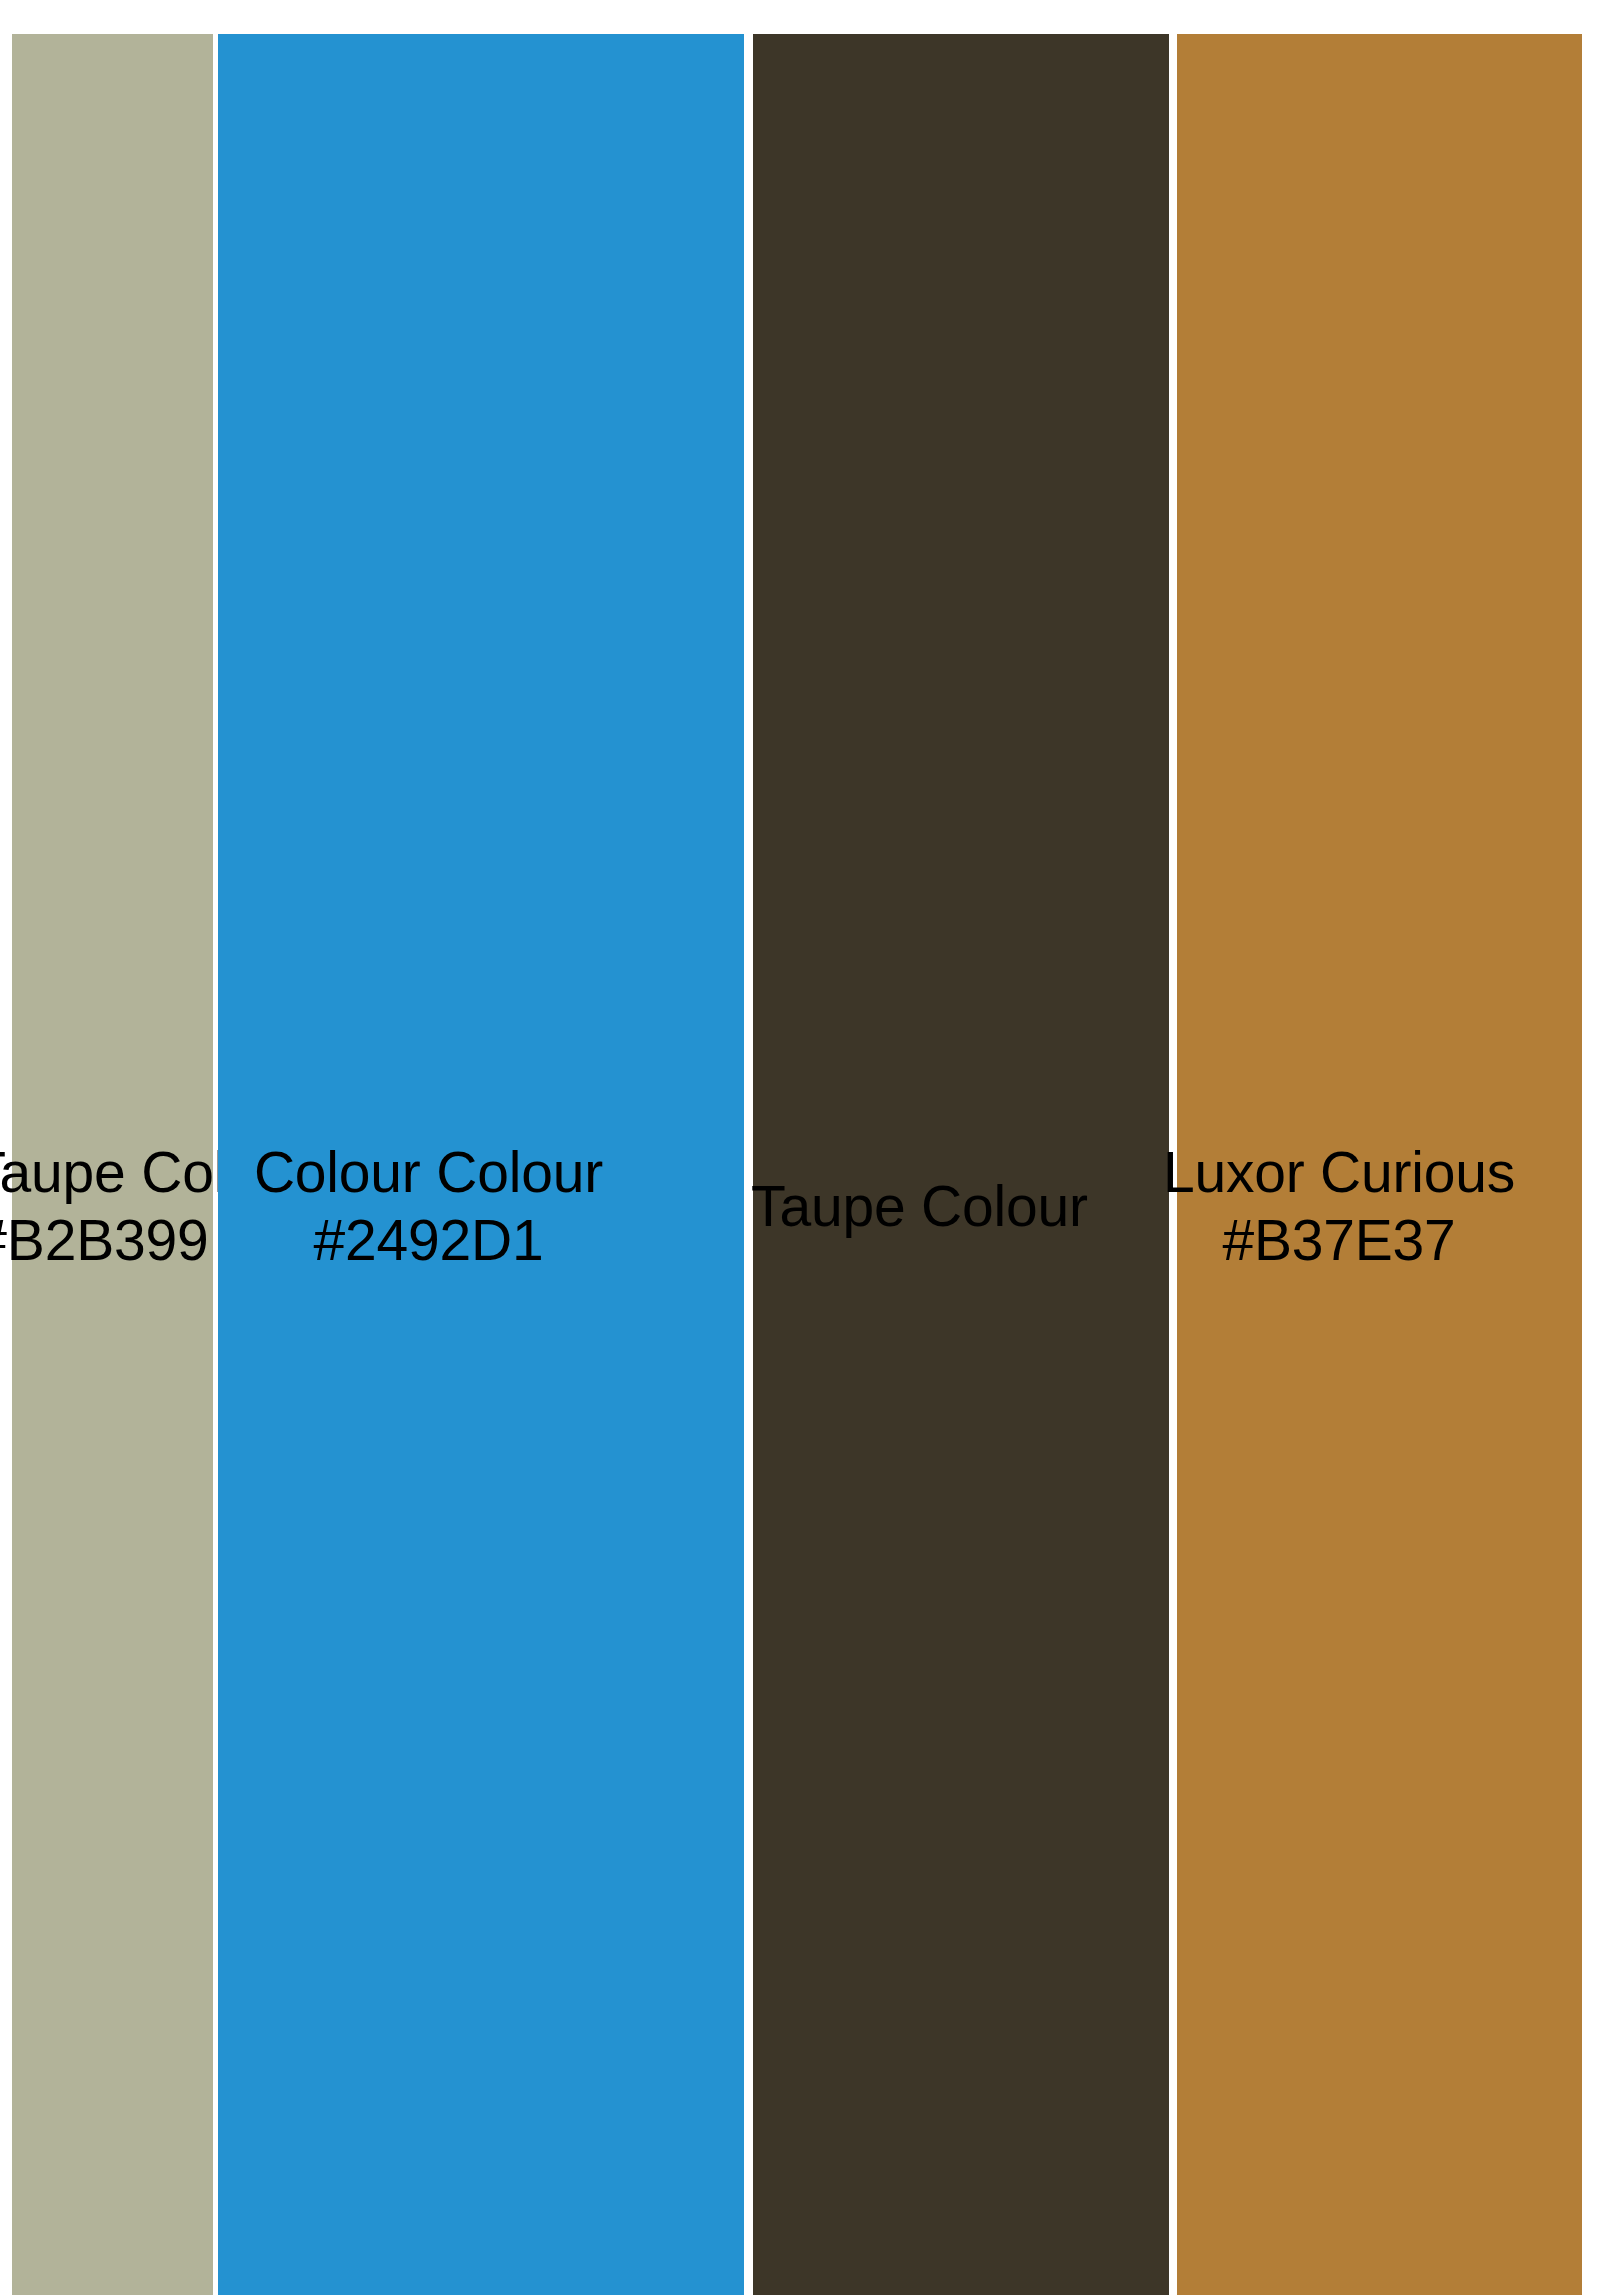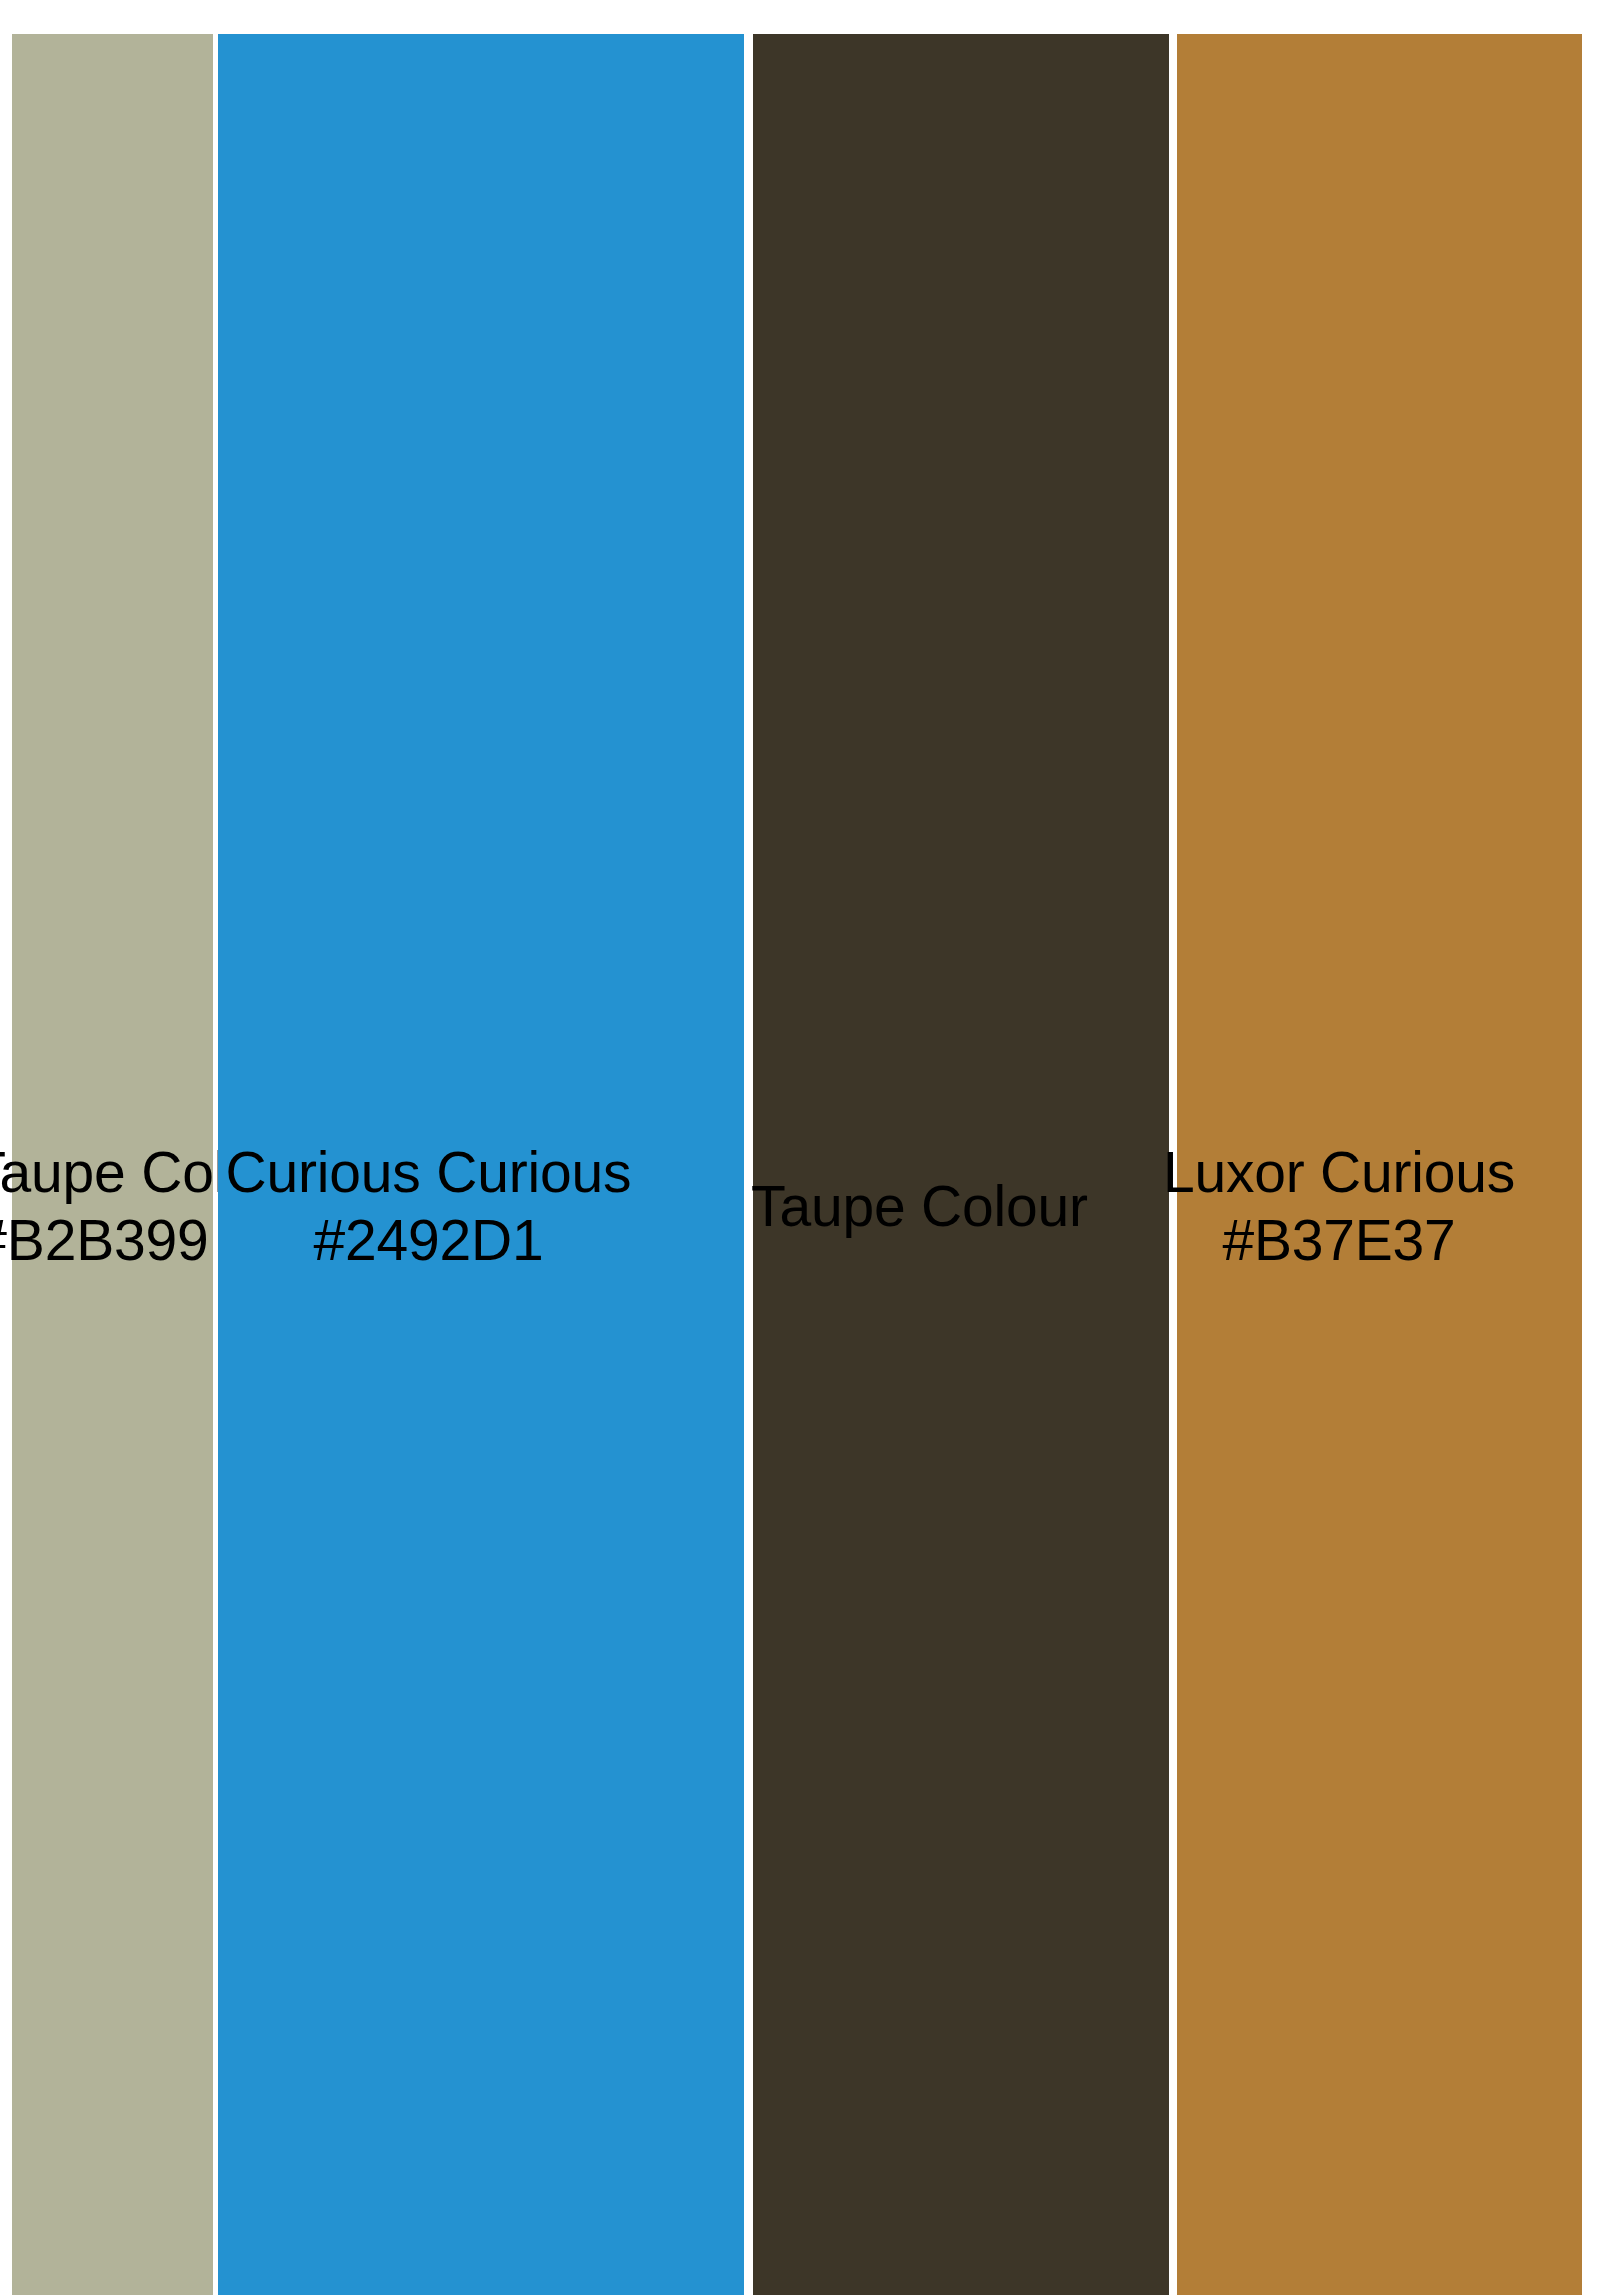--- a/index.html
+++ b/index.html
@@ -64,21 +64,21 @@
 
   <div class="swatch-strip col-0" style="background: rgb(178, 179, 153);">
     <div class="swatch-label">
       <span class="label-line">Taupe Colour</span>
       <span class="label-line">#B2B399</span>
     </div>
   </div>
 
   <div class="swatch-strip col-1" style="background: rgb(36, 146, 209);">
     <div class="swatch-label">
-      <span class="label-line">Curious Curious</span>
+      <span class="label-line">Colour Colour</span>
       <span class="label-line">#2492D1</span>
     </div>
   </div>
 
   <div class="swatch-strip col-2" style="background: rgb(61, 54, 40);">
     <div class="swatch-label">
       <span class="label-line">Taupe Colour</span>
     </div>
   </div>
 

